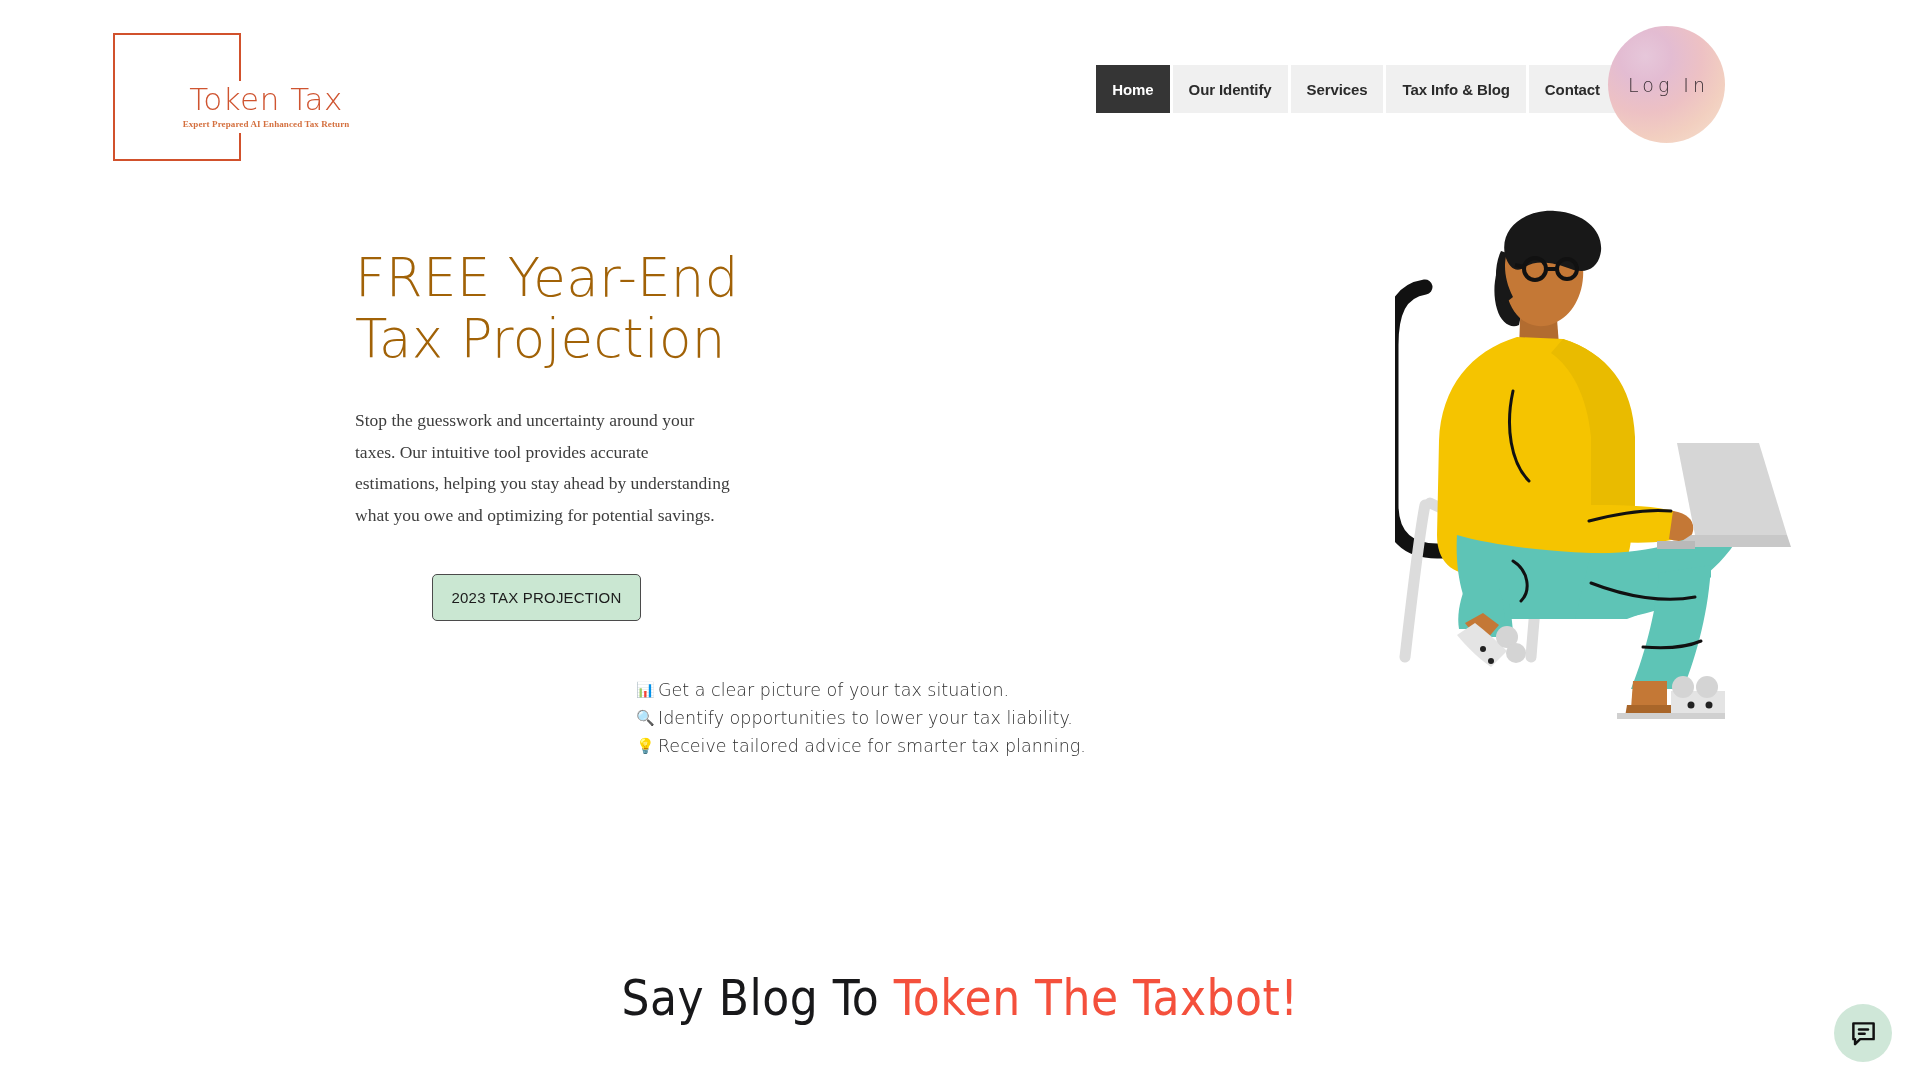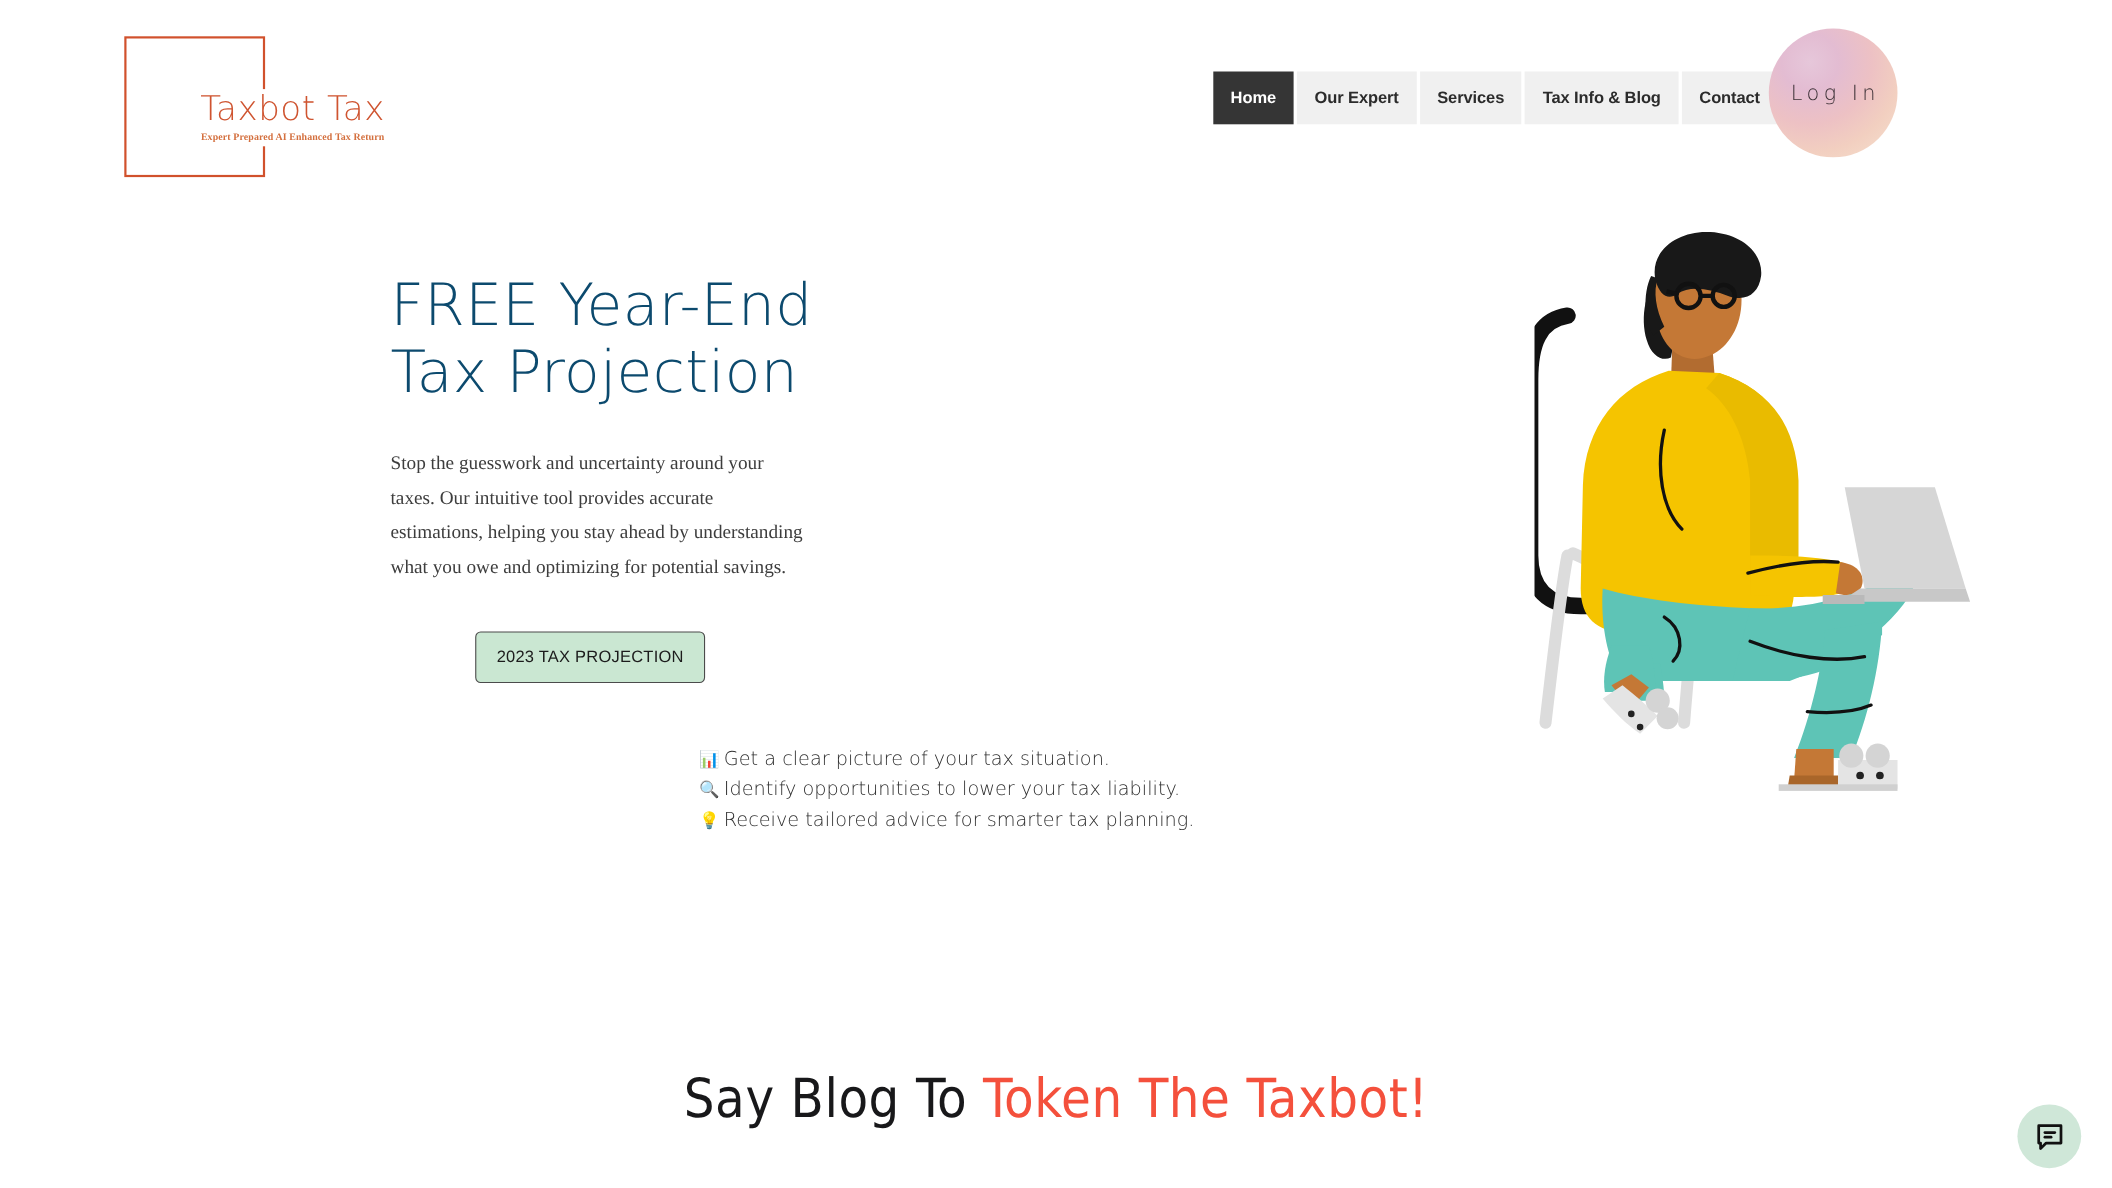--- a/index.html
+++ b/index.html
@@ -124,21 +124,21 @@
   
   .hero-head {
     position: absolute;
     left: 355px;
     top: 247px;
     font-family: "DejaVu Sans", sans-serif;
     font-weight: 300;
     font-size: 53px;
     line-height: 1.16;
     letter-spacing: 0.3px;
-    color: #0c4a6e;
+    color: #a16207;
     white-space: pre-line;
   }
   .hero-para {
     position: absolute;
     left: 355px;
     top: 405px;
     width: 378px;
     font-family: Liberation Serif, serif;
     font-weight: 300;
     font-size: 17.5px;
@@ -238,28 +238,28 @@
   }
 </style>
 </head>
 <body>
 
 <div class="page">
 
   <div class="logo-block">
     <div class="logo-frame"></div>
     <div class="logo-text-wrap">
-      <div class="logo-title">Taxbot Tax</div>
+      <div class="logo-title">Token Tax</div>
       <div class="logo-tagline">Expert Prepared  AI Enhanced  Tax Return</div>
     </div>
   </div>
 
   <nav class="nav">
     <div class="nav-item active">Home</div>
-    <div class="nav-item">Our Expert</div>
+    <div class="nav-item">Our Identify</div>
     <div class="nav-item">Services</div>
     <div class="nav-item">Tax Info &amp; Blog</div>
     <div class="nav-item">Contact</div>
   </nav>
 
   <div class="login-btn">
     <span class="login-label">Log In</span>
   </div>
 
   <h1 class="hero-head">FREE Year-End

